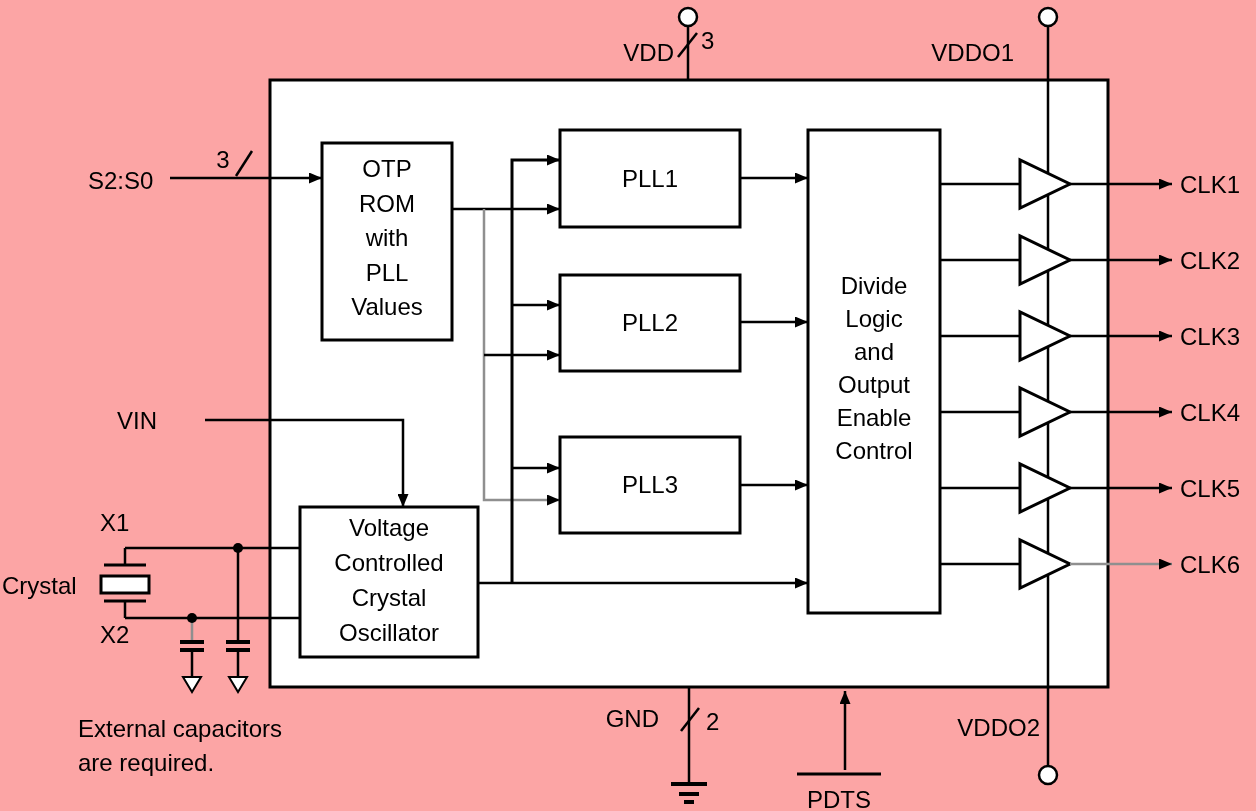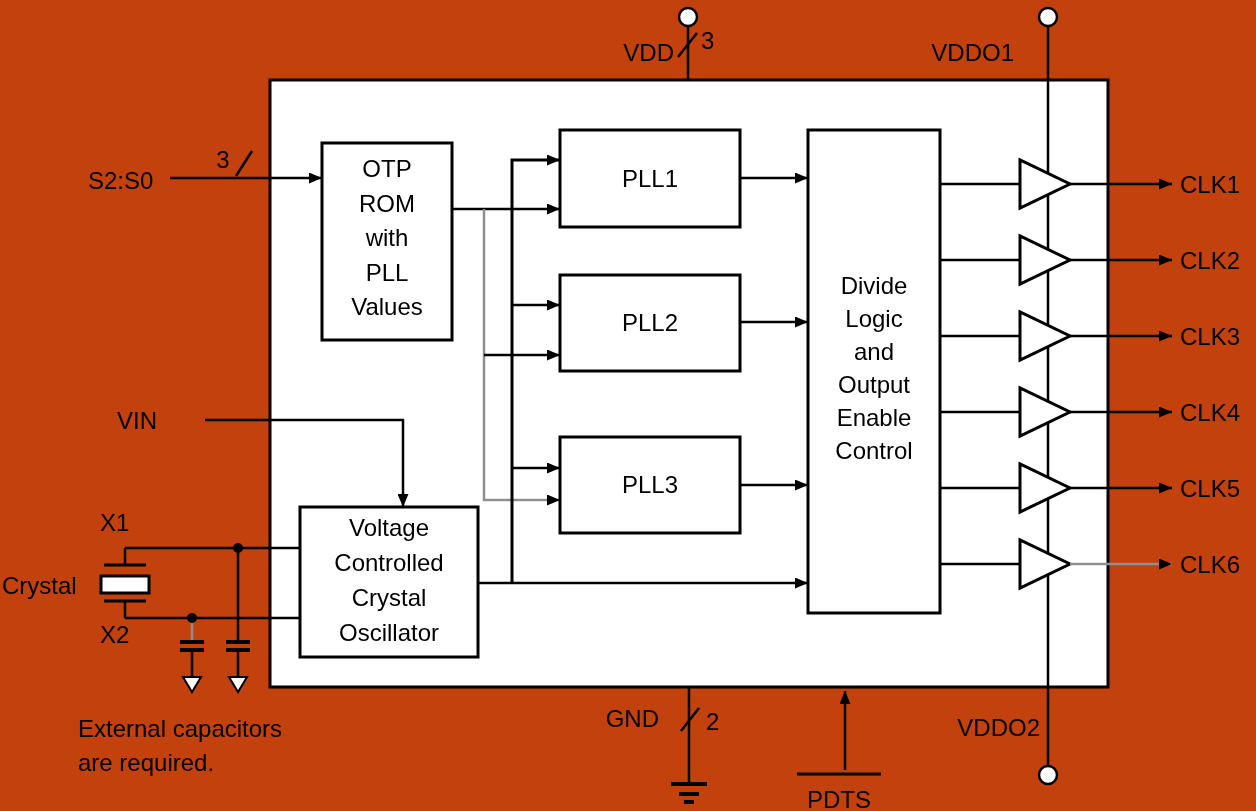--- a/index.html
+++ b/index.html
@@ -1,16 +1,16 @@
 <!DOCTYPE html>
 <html><head>
 <meta charset="utf-8">
 <style>
   html,body{margin:0;padding:0;background:#ffffff;}
-  .stage{position:relative;width:1256px;height:811px;background:#c2410c;overflow:hidden;}
+  .stage{position:relative;width:1256px;height:811px;background:#fca5a5;overflow:hidden;}
   svg{display:block;}
   text{font-family:"Liberation Sans","DejaVu Sans",sans-serif;font-size:24px;fill:#000000;}
   .wire{stroke:#000000;stroke-width:2.5;fill:none;}
   .wire-thick{stroke:#000000;stroke-width:3;fill:none;}
   .wire-gray{stroke:#8f8f8f;stroke-width:2.5;fill:none;}
   .box{fill:#ffffff;stroke:#000000;stroke-width:3;}
   .term{fill:#ffffff;stroke:#000000;stroke-width:2.5;}
   .buf{fill:#ffffff;stroke:#000000;stroke-width:3;}
   .gnd-open{fill:#ffffff;stroke:#000000;stroke-width:2;}
   .dot{fill:#000000;stroke:none;}

